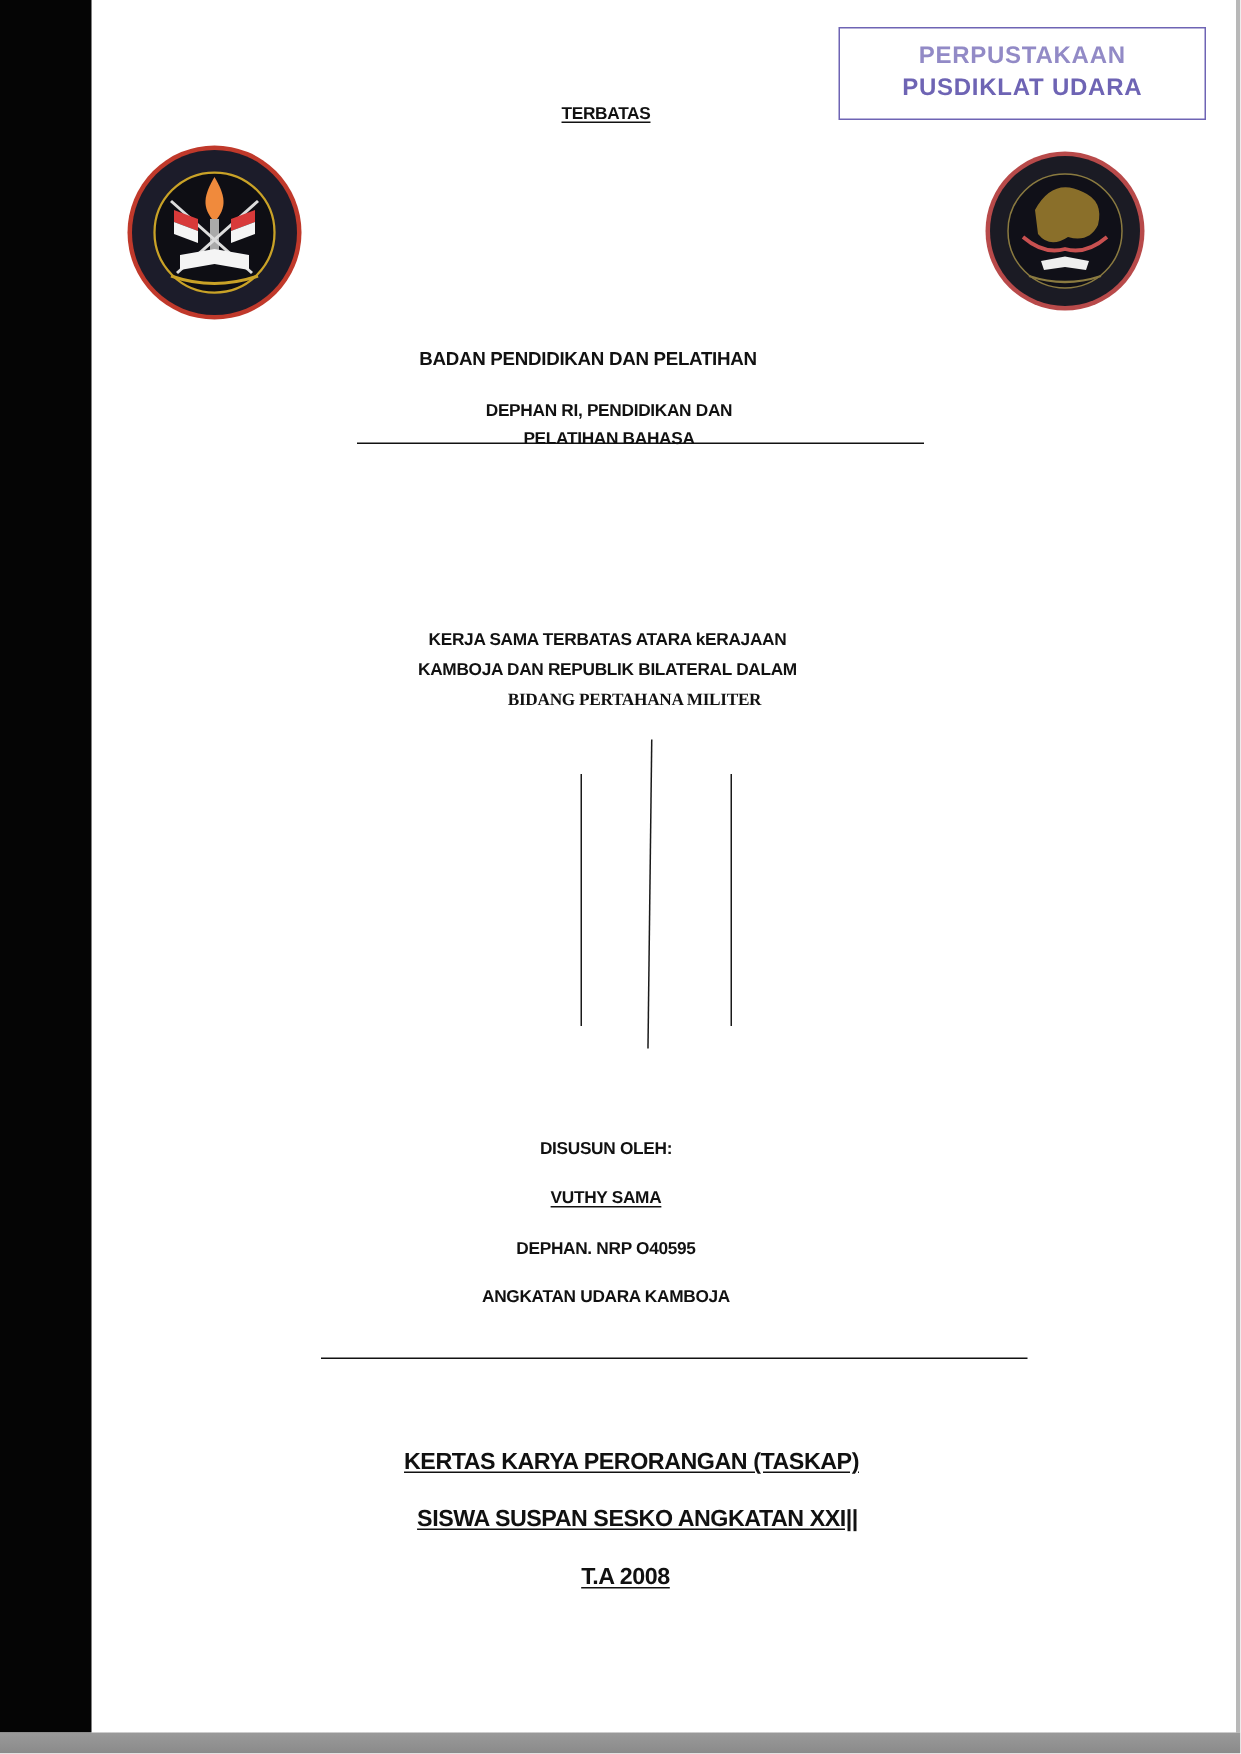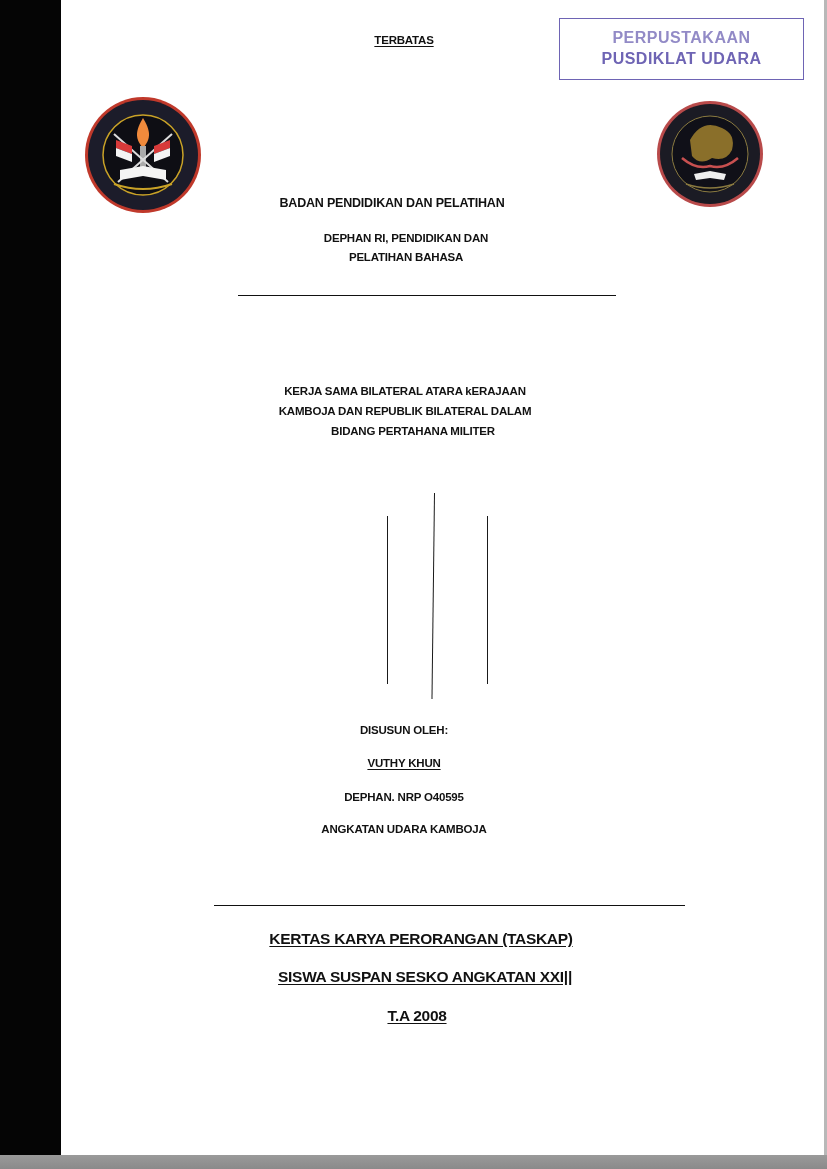--- a/index.html
+++ b/index.html
@@ -16,21 +16,21 @@
   .right-edge {
     position: absolute; right: 0; top: 0; width: 3px; height: 1155px;
     background: #b8b8b8;
   }
   .bottom-strip {
     position: absolute; left: 0; bottom: 0; width: 827px; height: 14px;
     background: linear-gradient(#9a9a9a, #8a8a8a);
   }
   .t {
     position: absolute; left: 0; width: 810px; text-align: center;
-    font-weight: bold; white-space: nowrap;
+    font-weight: bold; white-space: nowrap; margin-top: 36px;
   }
   .u { text-decoration: underline; text-underline-offset: 2px; }
   .small { font-size: 11.5px; letter-spacing: -0.2px; }
   .mid { font-size: 12.5px; letter-spacing: -0.2px; }
   .big { font-size: 15.5px; letter-spacing: -0.3px; }
 
   .stamp {
     position: absolute; left: 559px; top: 18px; width: 245px; height: 62px;
     border: 1.5px solid #6e64b4; box-sizing: border-box;
     color: #6e64b4; font-weight: bold; text-align: center;
@@ -83,30 +83,30 @@
   <path d="M38 74 L54 71 L70 74 L68 80 L54 78 L40 80 Z" fill="#eee"></path>
   <path d="M30 84 Q54 92 78 84" stroke="#8a7a40" stroke-width="1.5" fill="none"></path>
 </svg>
 
 <div class="t mid" style="top:196px; left:-13px;">BADAN PENDIDIKAN DAN PELATIHAN</div>
 <div class="t small" style="top:232px; left:1px;text-align:center;">DEPHAN RI, PENDIDIKAN DAN</div>
 <div class="t small" style="top:251px; left:1px;">PELATIHAN BAHASA</div>
 
 <div class="hr" style="left:238px; top:295px; width:378px;"></div>
 
-<div class="t small" style="top:385px; left:0px;">KERJA SAMA BILATERAL ATARA kERAJAAN</div>
+<div class="t small" style="top:385px; left:0px;">KERJA SAMA TERBATAS ATARA kERAJAAN</div>
 <div class="t small" style="top:405px; left:0px;">KAMBOJA DAN REPUBLIK BILATERAL DALAM</div>
-<div class="t small" style="top:425px; left:8px;">BIDANG PERTAHANA MILITER</div>
+<div class="t small" style="top:425px; left:18px;font-family:Liberation Serif, serif;">BIDANG PERTAHANA MILITER</div>
 
 <div class="vline" style="left:387px; top:516px; height:168px;"></div>
 <div class="vline" style="left:434px; top:493px; height:206px; transform:rotate(0.7deg); transform-origin:top;"></div>
 <div class="vline" style="left:487px; top:516px; height:168px;"></div>
 
 <div class="t small" style="top:724px; left:-1px;">DISUSUN OLEH:</div>
-<div class="t small u" style="top:757px; left:-1px;">VUTHY KHUN</div>
+<div class="t small u" style="top:757px; left:-1px;">VUTHY SAMA</div>
 <div class="t small" style="top:791px; left:-1px;">DEPHAN. NRP O40595</div>
 <div class="t small" style="top:823px; left:-1px;">ANGKATAN UDARA KAMBOJA</div>
 
 <div class="hr" style="left:214px; top:905px; width:471px;"></div>
 
 <div class="t big u" style="top:930px; left:16px;">KERTAS KARYA PERORANGAN (TASKAP)</div>
 <div class="t big u" style="top:968px; left:20px;">SISWA SUSPAN SESKO ANGKATAN XXI||</div>
 <div class="t big u" style="top:1007px; left:12px;">T.A 2008</div>
 
 </body></html>

